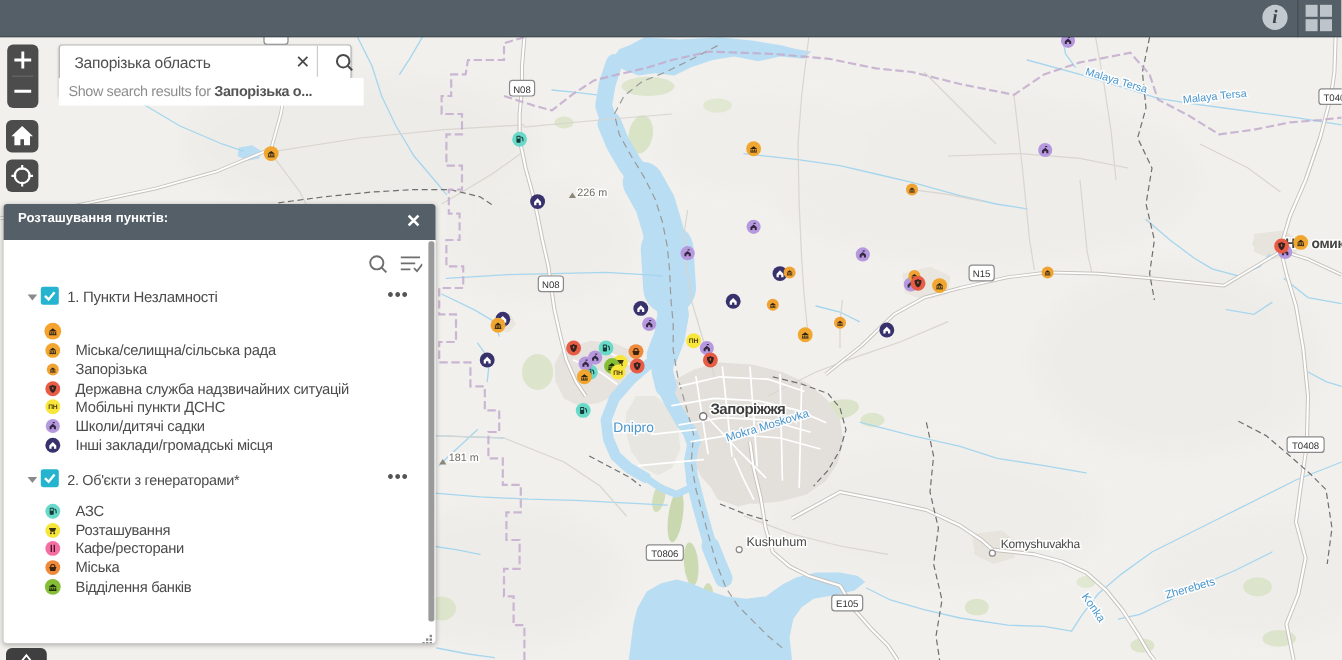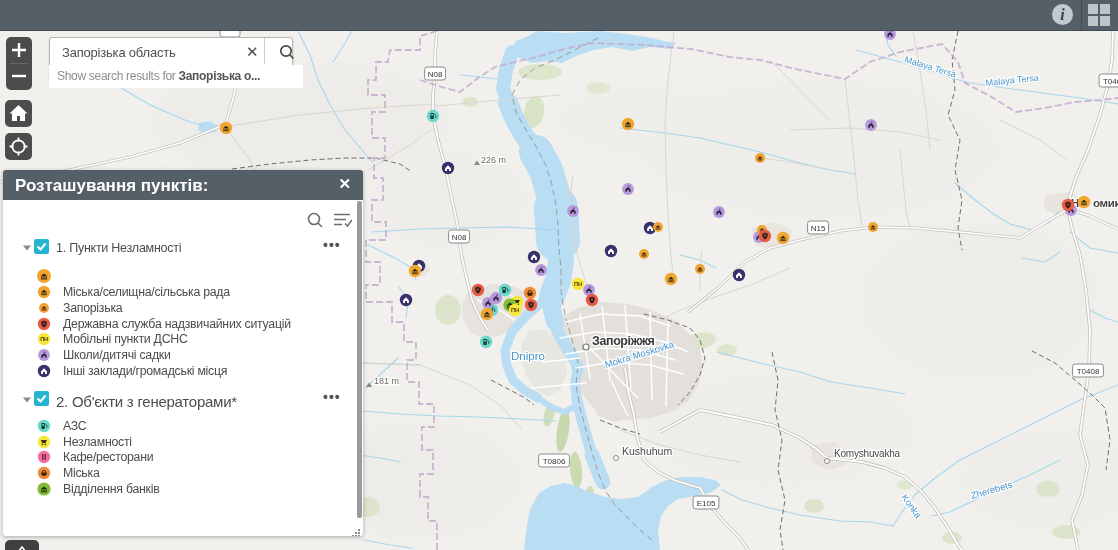--- a/index.html
+++ b/index.html
@@ -17,21 +17,21 @@
 #homec{left:5px;top:100px;width:27px;height:27px}
 #locc{left:5px;top:133px;width:27px;height:27px}
 #srch{position:absolute;left:49px;top:37px;width:244px;height:44px;background:#fff;border:1px solid #b7b7b7;border-radius:3px;box-shadow:0 1px 2px rgba(0,0,0,.15)}
 #srch .txt{position:absolute;left:12px;top:7px;font-size:13px;color:#4f4f4f;letter-spacing:-0.2px}
 #srch .x{position:absolute;left:196px;top:5px;font-size:15px;color:#4a4a4a}
 #srch .vs{position:absolute;left:214px;top:0;width:1px;height:26px;background:#ccc}
 #sugg{position:absolute;left:49px;top:65px;width:254px;height:23px;background:#fff;font-size:12px;letter-spacing:-0.3px;color:#8d8d8d;line-height:23px;padding-left:8px;white-space:nowrap;overflow:hidden}
 #sugg b{color:#555}
 #panel{position:absolute;left:3px;top:170px;width:360px;height:366px;background:#fff;border-radius:3px;box-shadow:0 1px 4px rgba(0,0,0,.3)}
 #phdr{position:absolute;left:0;top:0;width:100%;height:30px;background:#555f67;border-radius:3px 3px 0 0;color:#fff}
-#phdr .t{position:absolute;left:12px;top:6px;font-size:17px;font-weight:bold}
+#phdr .t{position:absolute;left:12px;top:6px;font-size:11px;font-weight:bold}
 #phdr .x{position:absolute;right:12px;top:5px;font-size:15px;font-weight:bold}
 #pbody{position:absolute;left:0;top:30px;width:100%;height:336px;overflow:hidden;font-size:12.3px;color:#4c4c4c;letter-spacing:-0.25px}
 .prow{position:absolute;left:0;white-space:nowrap}
 #pthumb{position:absolute;right:1.5px;top:31px;width:5px;height:317px;background:#9a9a9a;border-radius:2px}
 .leg{position:absolute;width:16px;height:16px}
 #bbtn{position:absolute;left:5px;top:540px;width:34px;height:14px;background:#3f3f3f;border-radius:5px 5px 0 0}
 </style></head>
 <body>
 <div id="stage">
 <svg id="map" width="1118" height="550" viewBox="0 0 1118 550">
@@ -416,31 +416,31 @@
         <div class="prow" style="top:163.5px;left:60px">Інші заклади/громадські місця</div>
         <div style="position:absolute;top:191px;left:0;width:100%;height:16px">
 <svg width="10" height="10" style="position:absolute;left:19px;top:4px">
             <path d="M1,2.5 h8 l-4,5 Z" fill="#8a8a8a"></path>
           </svg>
 <span style="position:absolute;left:31px;top:0;width:15px;height:15px;background:#25b4cf;border-radius:2px">
 <svg width="15" height="15" style="position:absolute;left:0;top:0">
               <path d="M3.5,7.5 l3,3 L11.5,4.5" stroke="#fff" stroke-width="2" fill="none"></path>
             </svg>
           </span>
-<span style="position:absolute;left:53px;top:1.5px;font-size:15px;white-space:nowrap">2. Об'єкти з генераторами*</span>
+<span style="position:absolute;left:53px;top:1.5px;font-size:12px;white-space:nowrap">2. Об'єкти з генераторами*</span>
 <span style="position:absolute;left:320px;top:-2px;font-size:14px;letter-spacing:1px;color:#555;font-weight:bold">•••</span>
 </div>
         <svg class="leg" style="left:33px;top:218.0px" width="16" height="16">
           <use href="#mk-azs" x="8" y="8"></use>
         </svg>
         <div class="prow" style="top:219.0px;left:60px">АЗС</div>
         <svg class="leg" style="left:33px;top:233.5px" width="16" height="16">
           <use href="#mk-market" x="8" y="8"></use>
         </svg>
-        <div class="prow" style="top:234.5px;left:60px">Незламності</div>
+        <div class="prow" style="top:234.5px;left:60px">Розташування</div>
         <svg class="leg" style="left:33px;top:249.0px" width="16" height="16">
           <use href="#mk-cafe" x="8" y="8"></use>
         </svg>
         <div class="prow" style="top:250.0px;left:60px">Кафе/ресторани</div>
         <svg class="leg" style="left:33px;top:265.0px" width="16" height="16">
           <use href="#mk-retail" x="8" y="8"></use>
         </svg>
         <div class="prow" style="top:266.0px;left:60px">Міська</div>
         <svg class="leg" style="left:33px;top:281.0px" width="16" height="16">
           <use href="#mk-bank" x="8" y="8"></use>

